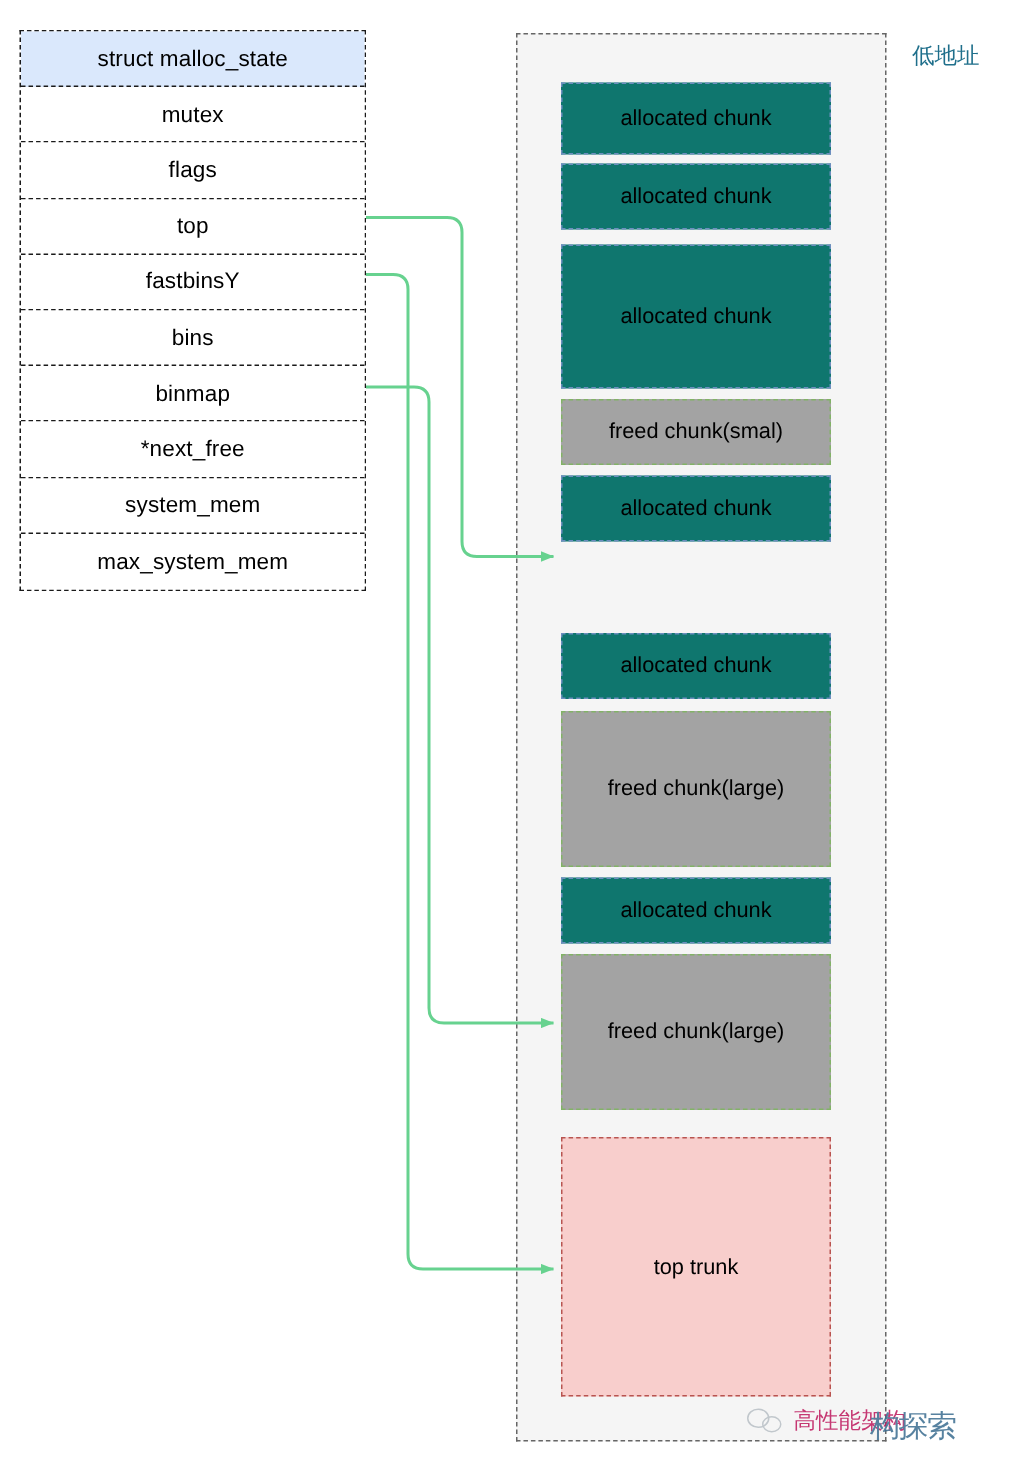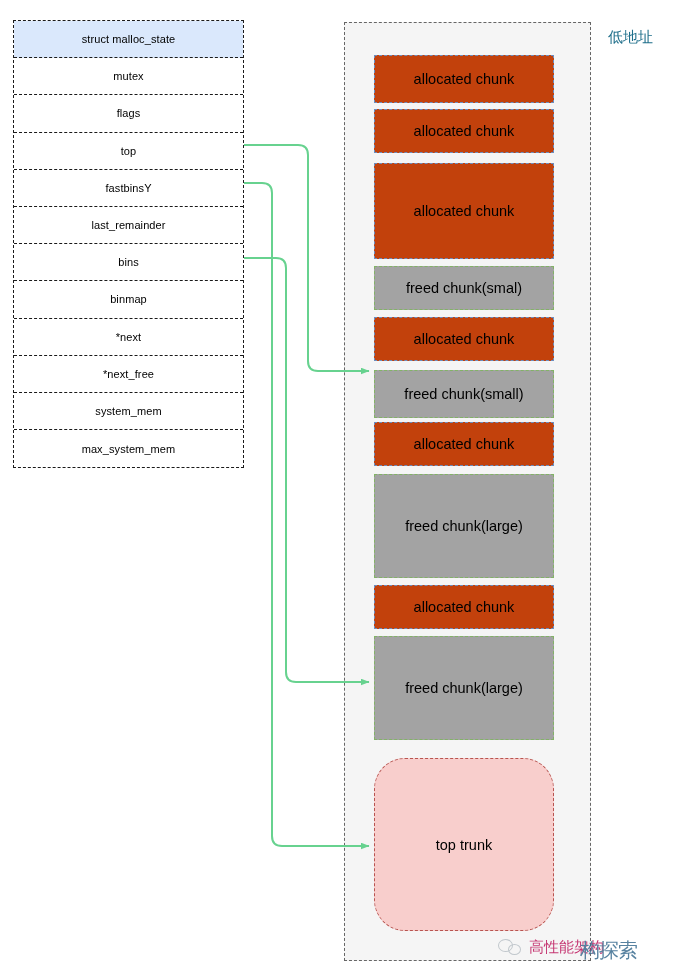--- a/index.html
+++ b/index.html
@@ -26,21 +26,21 @@
     box-sizing: border-box;
     background: #ffffff;
   }
   .struct-row {
     height: 37.2px;
     box-sizing: border-box;
     border-bottom: 1.6px dashed #1a1a1a;
     display: flex;
     align-items: center;
     justify-content: center;
-    font-size: 11px;
+    font-size: 15px;
     letter-spacing: .1px;
     background: #ffffff;
   }
   .struct-row:last-child { border-bottom: none; text-align: center; }
   .struct-row.header {
     background: #dae8fc;
   }
 
   
   #heap-container {
@@ -61,31 +61,30 @@
     box-sizing: border-box;
     display: flex;
     align-items: center;
     justify-content: center;
     font-size: 14.5px;
     text-align: center;
     border-width: 1.6px;
     border-style: dashed;
   }
   .chunk.allocated {
-    background: #c2410c;
+    background: #0f766e;
     border-color: #6c8ebf;
   }
   .chunk.freed {
     background: #a3a3a3;
     border-color: #82b366;
   }
   .chunk.top {
     background: #f8cecc;
     border-color: #b85450;
-    border-radius: 31px;
   }
 
   
   #low-addr-label {
     position: absolute;
     left: 608px;
     top: 28px;
     font-size: 15px;
     color: #1f6f8b;
     font-family: "DejaVu Sans", "Liberation Sans", sans-serif;
@@ -159,30 +158,24 @@
   <div class="struct-row">
     <span>flags</span>
   </div>
   <div class="struct-row">
     <span>top</span>
   </div>
   <div class="struct-row">
     <span>fastbinsY</span>
   </div>
   <div class="struct-row">
-    <span>last_remainder</span>
-  </div>
-  <div class="struct-row">
     <span>bins</span>
   </div>
   <div class="struct-row">
     <span>binmap</span>
-  </div>
-  <div class="struct-row">
-    <span>*next</span>
   </div>
   <div class="struct-row">
     <span>*next_free</span>
   </div>
   <div class="struct-row">
     <span>system_mem</span>
   </div>
   <div class="struct-row">
     <span>max_system_mem</span>
   </div>
@@ -196,23 +189,20 @@
     <span>allocated chunk</span>
   </div>
   <div class="chunk allocated" style="top:140px;height:96px;">
     <span>allocated chunk</span>
   </div>
   <div class="chunk freed" style="top:243px;height:44px;">
     <span>freed chunk(smal)</span>
   </div>
   <div class="chunk allocated" style="top:294px;height:44px;">
     <span>allocated chunk</span>
-  </div>
-  <div class="chunk freed" style="top:347px;height:48px;">
-    <span>freed chunk(small)</span>
   </div>
   <div class="chunk allocated" style="top:399px;height:44px;">
     <span>allocated chunk</span>
   </div>
   <div class="chunk freed" style="top:451px;height:104px;">
     <span>freed chunk(large)</span>
   </div>
   <div class="chunk allocated" style="top:562px;height:44px;">
     <span>allocated chunk</span>
   </div>

